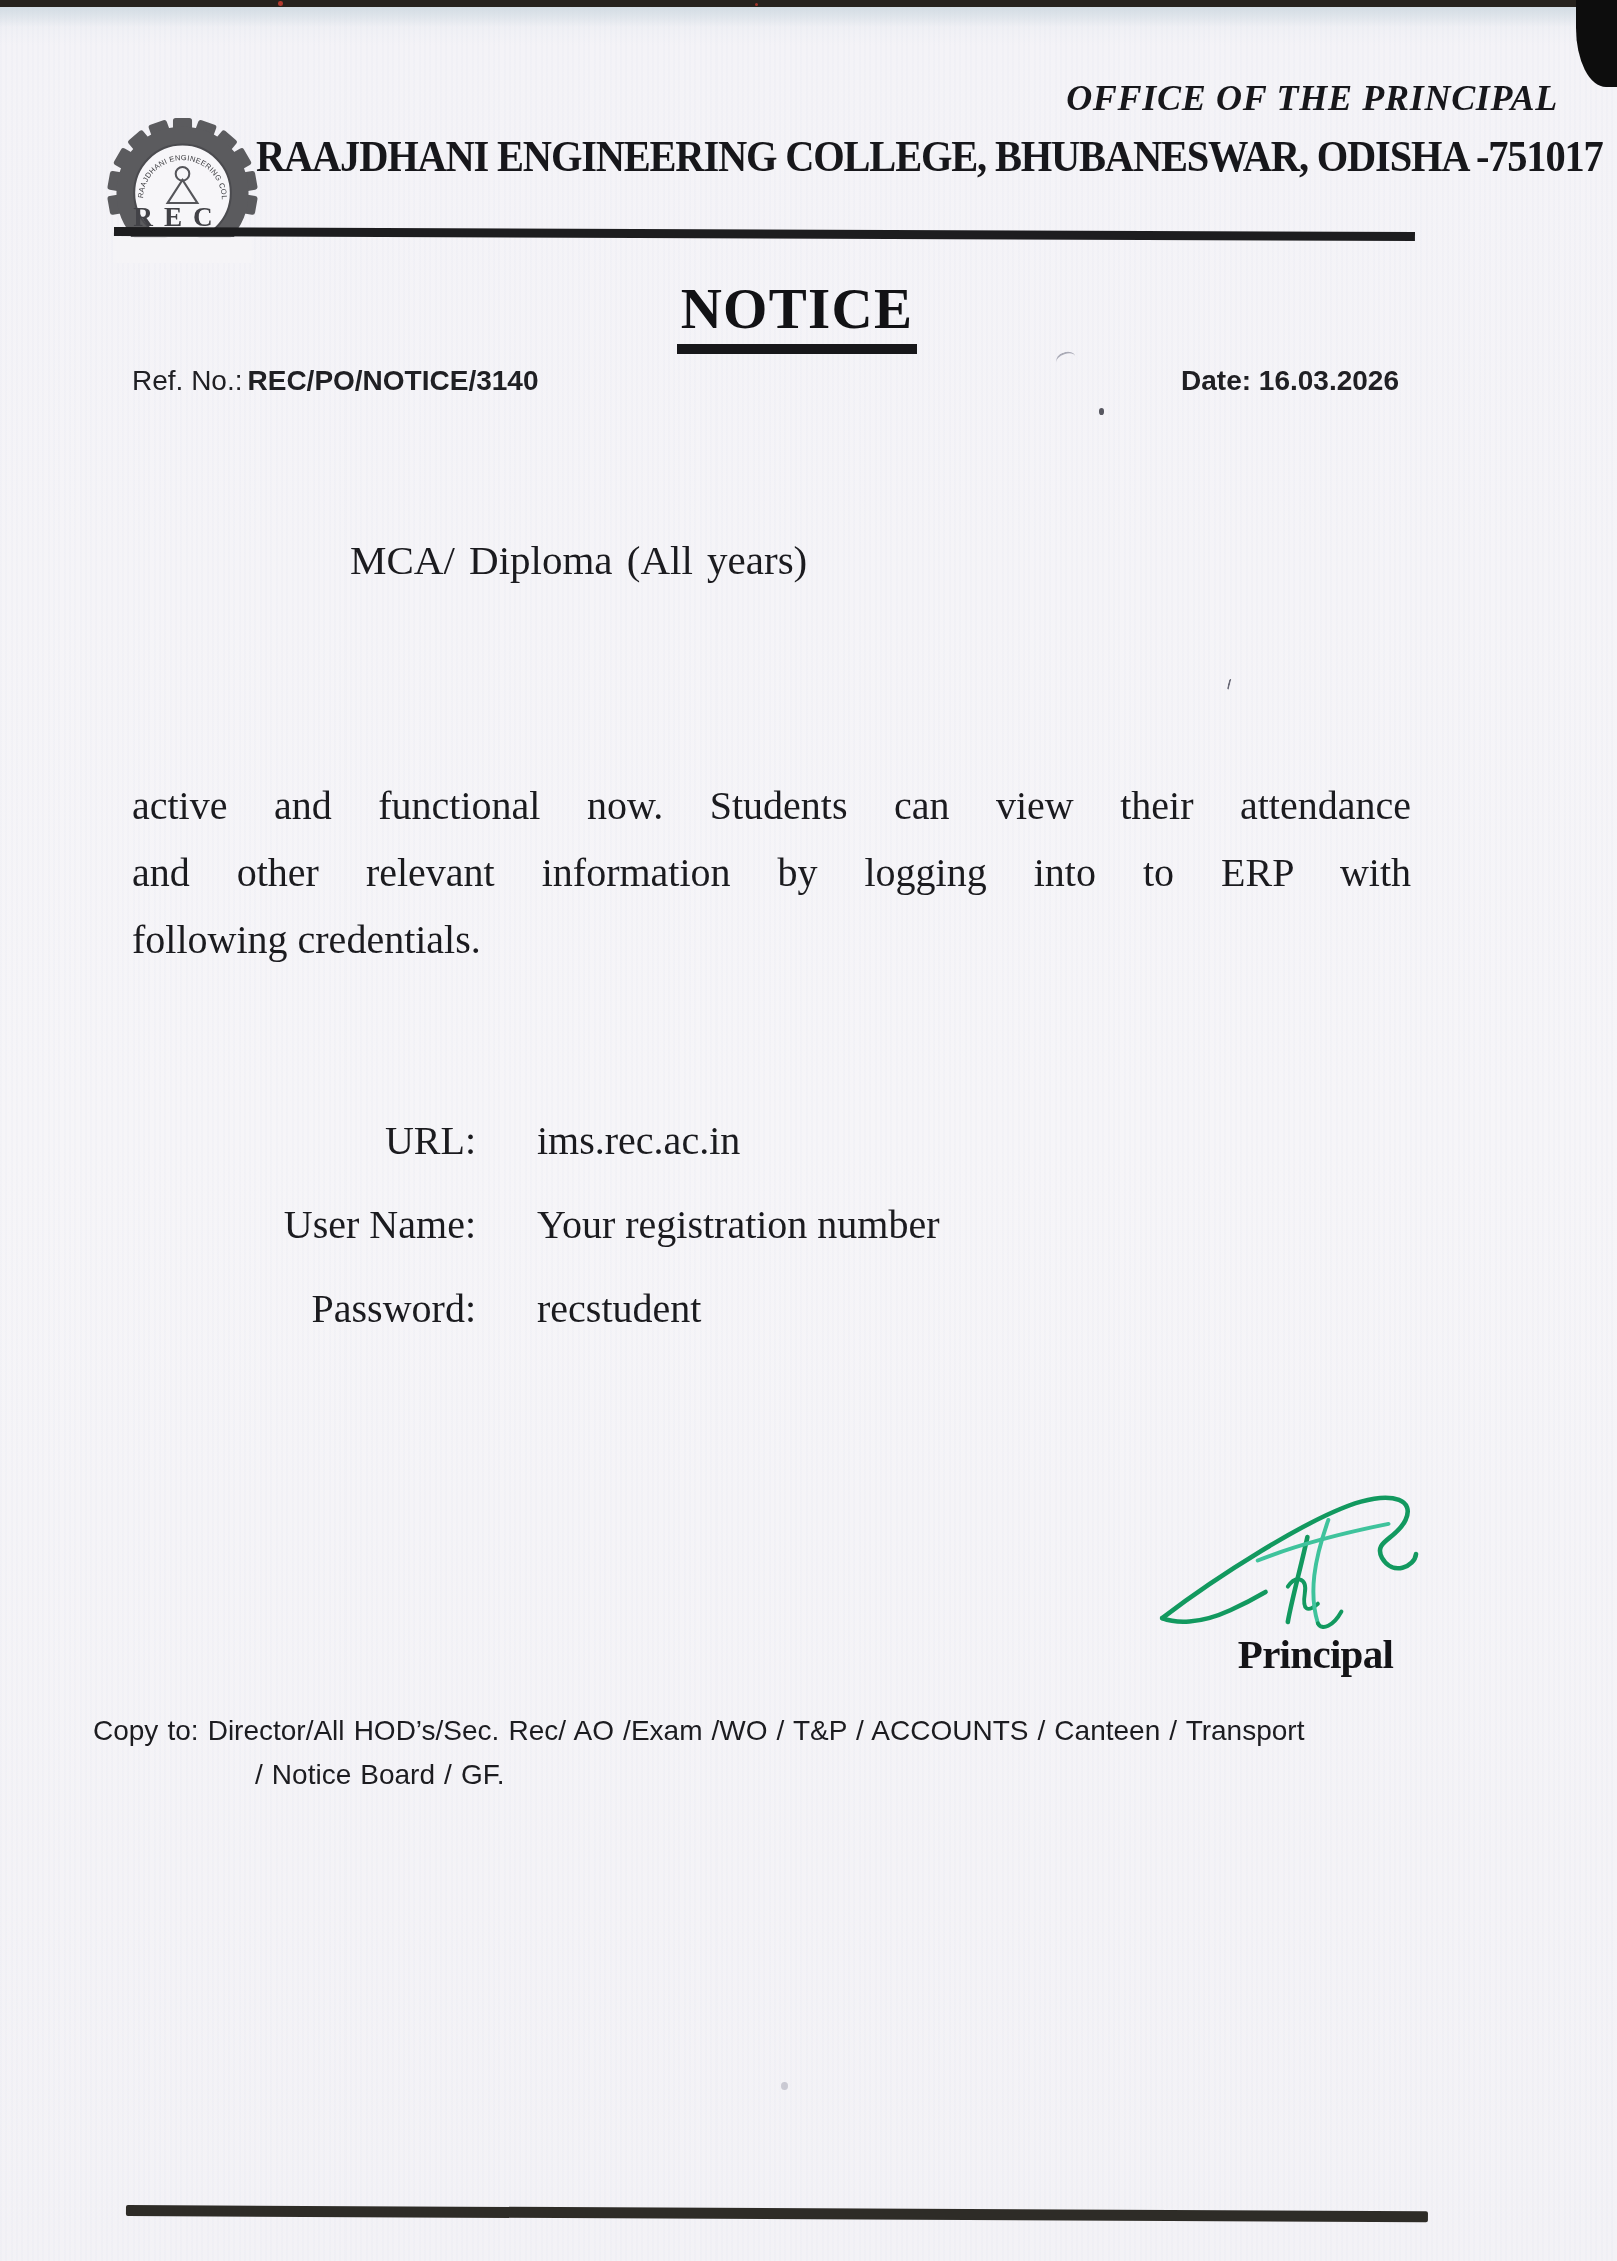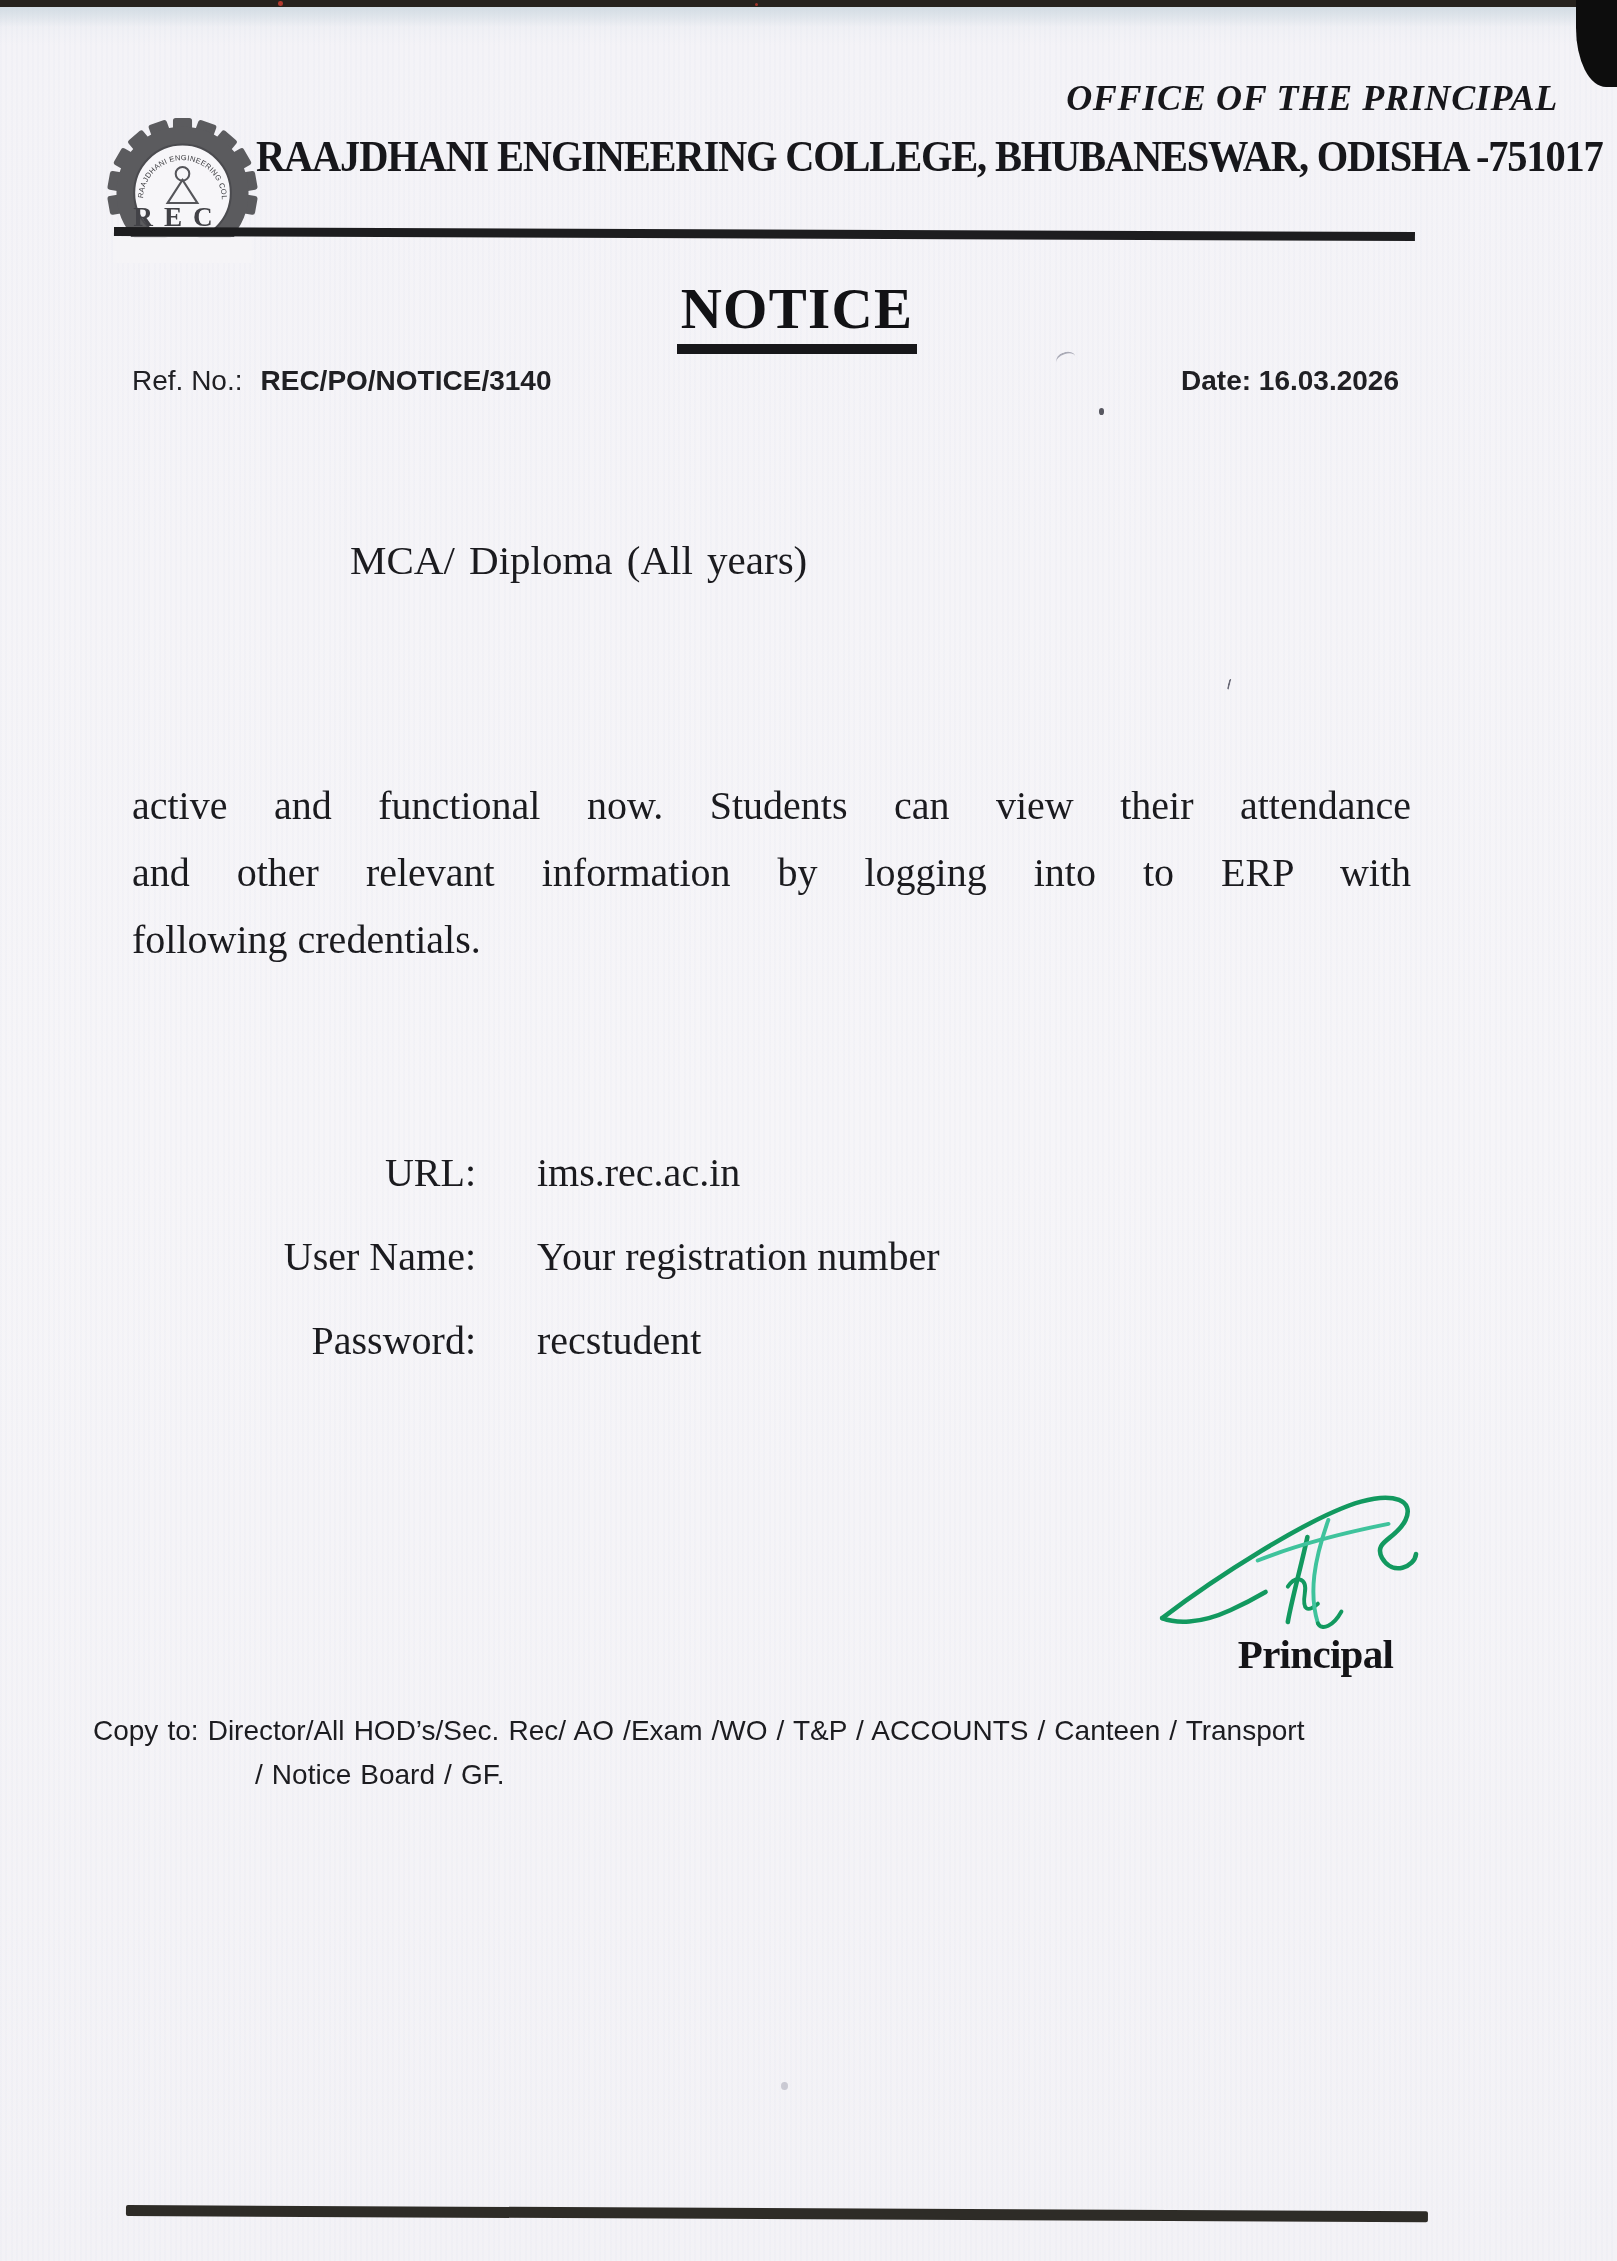--- a/index.html
+++ b/index.html
@@ -42,21 +42,21 @@
   .header-rule { position:absolute; left:114px; top:227px; width:1301px; height:8.6px;
                  background:#1d1d1f; transform:rotate(0.22deg); transform-origin:left top; }
 
   
   .notice-title-wrap { position:absolute; left:0; right:46px; top:276px; text-align:center;margin-left:23px; }
   .notice-title { display:inline-block; font-weight:700; font-size:57px; letter-spacing:1.3px;
                   border-bottom:10px solid #17171a; padding:0 4px 2.6px 4px; color:#121215; }
   .ref-row { position:absolute; left:132px; right:218px; top:365px; display:flex;
              justify-content:space-between; align-items:baseline;
              font-family:"Liberation Sans", sans-serif; font-size:28px; }
-  .ref-label { font-weight:400; margin-right:18px; }
+  .ref-label { font-weight:400; margin-right:5px; }
   .ref-value, .date-text { font-weight:700; }
 
   
   .attention { position:absolute; left:132px; right:205px; top:527px; font-size:41px; line-height:67px;
                color:#1b1b1f; }
   .attention .l1 { text-align:justify; text-align-last:justify; word-spacing:4px; }
   .attention .l2 { padding-left:218px; word-spacing:4px; }
   .attention .label { font-weight:700; letter-spacing:-0.7px; }
   sup { vertical-align:super; font-size:58%; line-height:0; }
 
@@ -65,21 +65,21 @@
               color:#1b1b1f; }
   .bodytext .line { text-align:justify; text-align-last:justify; }
   .bodytext .line.first { text-indent:96px; }
   .bodytext .line.last { text-align:left; text-align-last:left; }
 
   
   .credentials { position:absolute; left:106px; right:198px; top:1117px; font-size:40px; color:#1b1b1f; }
   .cred-row { display:grid; grid-template-columns:370px 1fr; column-gap:61px; height:84px;
               align-items:baseline; }
   .cred-label { text-align:right; }
-  .cred-value { text-align:left;margin-top:32px; }
+  .cred-value { text-align:left; }
 
   
   .signature { position:absolute; left:1149px; top:1482px; width:309px; height:157px; }
   .principal { position:absolute; left:1203px; top:1630px; width:225px; text-align:center;
                font-weight:700; font-size:41px; letter-spacing:-0.7px; color:#141417; }
 
   
   .copyto { position:absolute; left:93px; right:198px; top:1709px;
             font-family:"Liberation Sans", sans-serif; font-size:28px; line-height:44px; color:#1c1c20;
             word-spacing:1.3px; }

